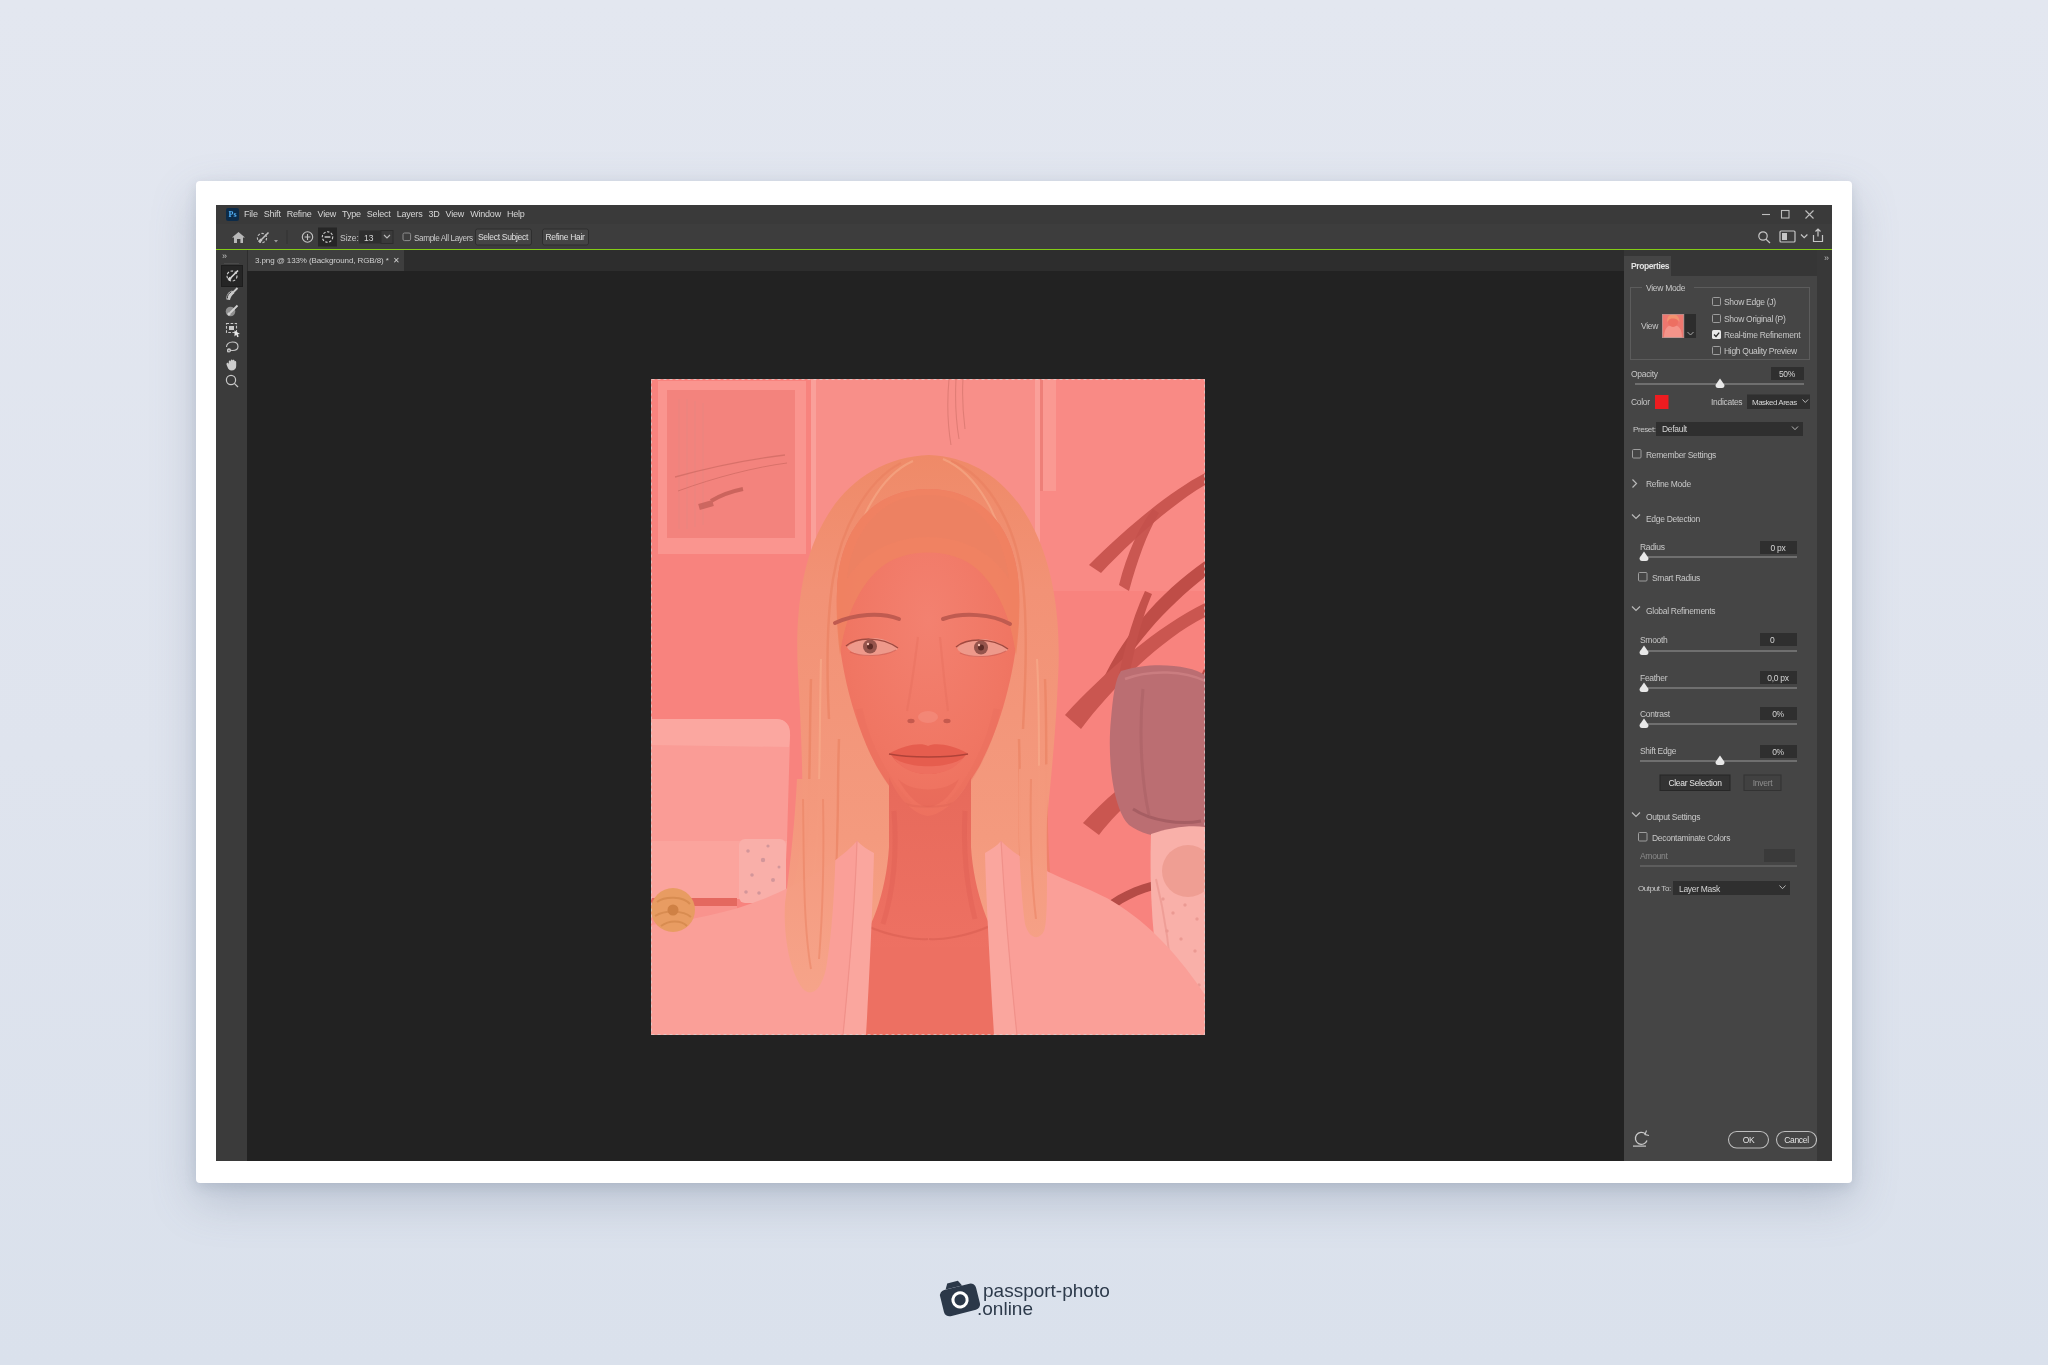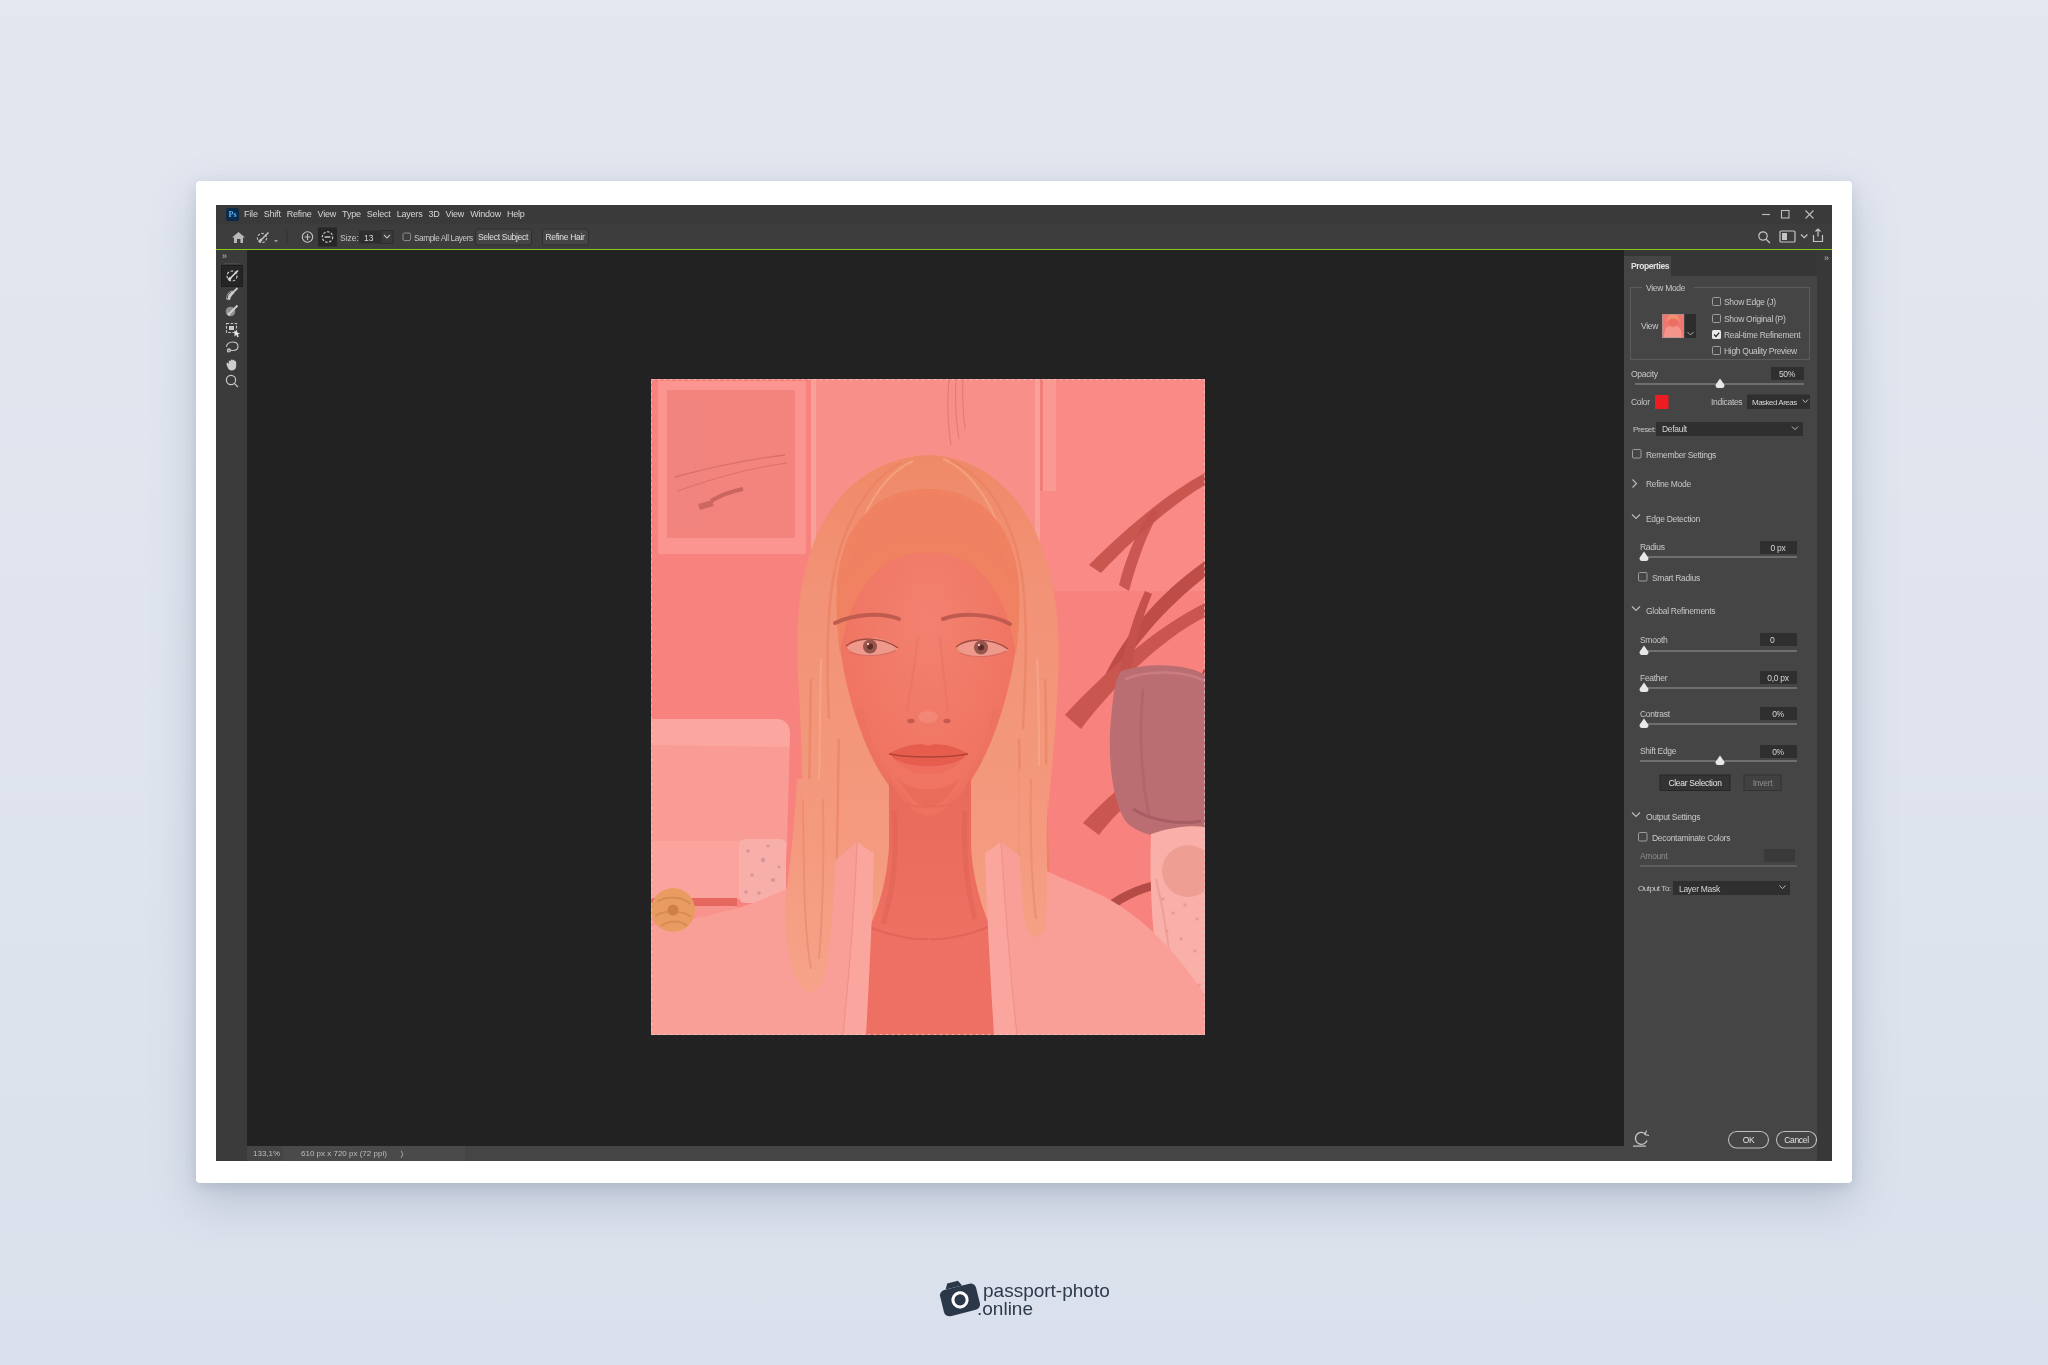--- a/index.html
+++ b/index.html
@@ -144,20 +144,23 @@
 
         <g transform="translate(16,115)">
           <path d="M-4.5 2 C-5.5 0 -6 -1.5 -5 -2 C-4.2 -2.4 -3.6 -1.8 -3.2 -0.8 L-3.2 -3.5 C-3.2 -4.6 -1.8 -4.8 -1.5 -3.6 L-1.2 -4.8 C-0.9 -5.8 0.5 -5.7 0.6 -4.6 L0.9 -4.9 C1.3 -5.7 2.5 -5.4 2.5 -4.3 L2.5 -3.6 C3 -4.2 4.2 -3.9 4.2 -2.7 L4.2 1 C4.2 3.8 2.3 5.5 -0.5 5.5 C-2.5 5.5 -3.8 4 -4.5 2 Z" fill="#cdcdcd"></path>
         </g>
 
         <g transform="translate(16,131)" fill="none" stroke="#c9c9c9" stroke-width="1.2">
           <circle cx="-1" cy="-1" r="4.6"></circle>
           <path d="M2.3 2.3 L6 6"></path>
         </g>
       </svg>
+    </div>
+    <div class="tabrow">
+      <div class="tab">3.png @ 133% (Background, RGB/8) * &nbsp;✕</div>
     </div>
     <div class="canvas" id="canvas">
       <svg width="554" height="656" viewBox="0 0 554 656" style="position:absolute;left:404px;top:108px">
         <defs>
           <linearGradient id="hairg" x1="0" y1="76" x2="0" y2="620" gradientUnits="userSpaceOnUse">
             <stop offset="0" stop-color="#ef8a68"></stop>
             <stop offset="0.25" stop-color="#f29276"></stop>
             <stop offset="0.7" stop-color="#f49a7e"></stop>
             <stop offset="1" stop-color="#f6a489"></stop>
           </linearGradient>
@@ -335,26 +338,20 @@
         <path d="M134 524 C140 480 144 440 146 400 L185 400 C186 460 184 540 175 590 C170 612 160 618 152 610 C140 595 132 560 134 524 Z" fill="url(#hairg)" opacity="0.95"></path>
         <path d="M396 440 C397 420 398 400 398 385 L368 390 C367 440 368 500 374 545 C378 560 388 562 393 552 C398 540 395 480 396 440 Z" fill="url(#hairg)" opacity="0.95"></path>
         <g stroke="#ea8060" stroke-width="2" fill="none" opacity="0.5">
           <path d="M152 420 C153 480 152 545 160 590"></path>
           <path d="M172 420 C173 470 172 530 168 580"></path>
           <path d="M380 400 C379 450 380 500 385 540"></path>
         </g>
 
         <rect x="0.5" y="0.5" width="553" height="655" fill="none" stroke="#d8d8d8" stroke-width="1" stroke-dasharray="3 3" opacity="0.65"></rect>
       </svg>
-    </div>
-    <div class="status" id="status">
-      <span style="position:absolute;left:6px;">133,1%</span>
-      <div style="position:absolute;left:36px;top:0;width:182px;height:15px;background:#4a4a4a;"></div>
-      <span style="position:absolute;left:54px;">610 px x 720 px (72 ppi)</span>
-      <span style="position:absolute;left:152px;color:#9a9a9a;font-size:7px;transform:scaleX(0.75);">❯</span>
     </div>
     <div class="panel" id="panel">
       <svg width="193" height="911" font-family="Liberation Sans, sans-serif" font-size="8.5" letter-spacing="-0.3" fill="#c8c8c8">
         <rect x="0" y="0" width="193" height="26" fill="#363636"></rect>
         <rect x="0" y="6" width="47" height="20" fill="#454545"></rect>
         <rect x="0" y="26" width="193" height="885" fill="#454545"></rect>
         <text x="7" y="19" fill="#e2e2e2" font-weight="bold" letter-spacing="-0.4">Properties</text>
 
         <rect x="6.5" y="37.5" width="179" height="72" fill="none" stroke="#5c5c5c"></rect>
         <rect x="18" y="33" width="52" height="9" fill="#454545"></rect>

